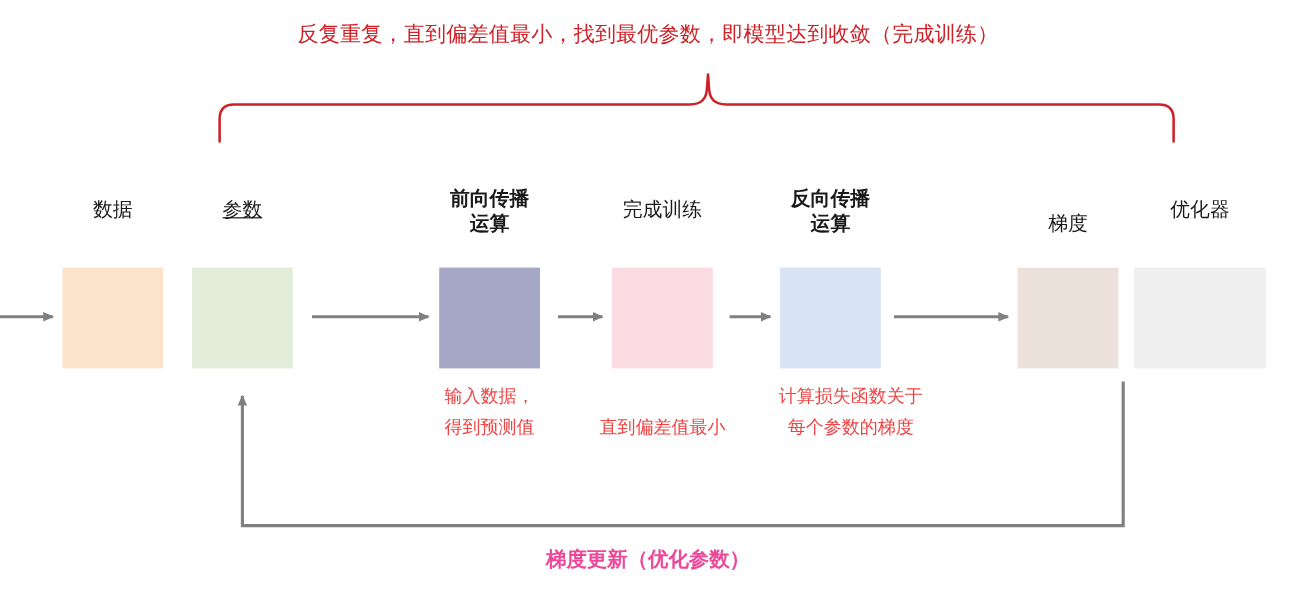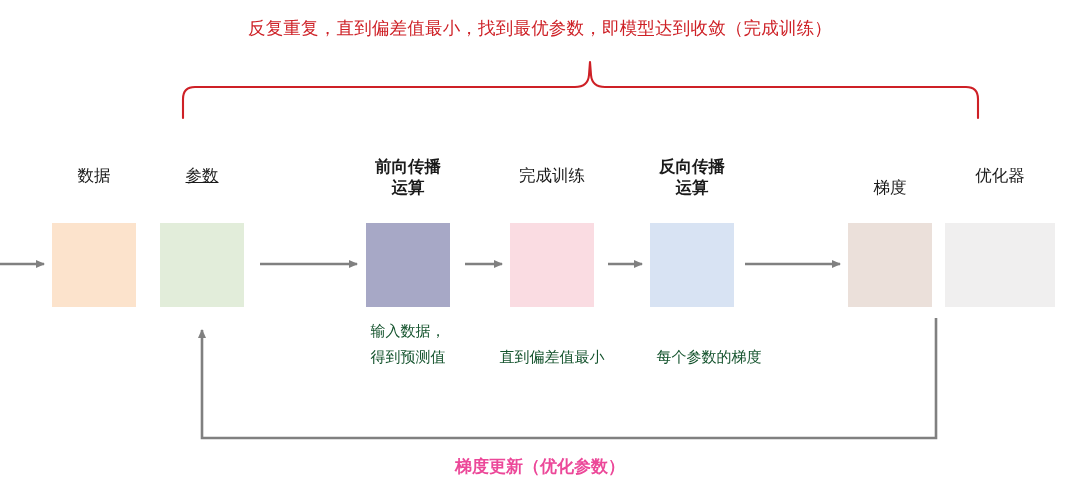--- a/index.html
+++ b/index.html
@@ -53,21 +53,21 @@
     font-size: 16.5px;
     line-height: 21px;
     white-space: nowrap;
   }
   .box-title.bold {
     font-weight: bold;
   }
   .box-note {
     position: absolute;
     text-align: center;
-    color: #14532d;
+    color: #ef4444;
     font-size: 15px;
     line-height: 26px;
     white-space: nowrap;
   }
 
   
   .bottom-label {
     position: absolute;
     left: 0;
     top: 455px;
@@ -128,20 +128,21 @@
   <div class="box-note" style="left:348px; width:120px; top:318px;">输入数据，</div>
   <div class="box-note" style="left:348px; width:120px; top:344px;">得到预测值</div>
 
   <div class="box-title" style="left:482px; width:140px; top:165px;">完成训练</div>
   <div class="box" style="left:510px; width:84px; background:#FADCE2;"></div>
   <div class="box-note" style="left:482px; width:140px; top:344px;">直到偏差值最小</div>
 
   <div class="box-title bold" style="left:629px; width:126px; top:156px;">反向传播</div>
   <div class="box-title bold" style="left:629px; width:126px; top:177px;">运算</div>
   <div class="box" style="left:650px; width:84px; background:#D8E3F3;"></div>
+  <div class="box-note" style="left:624px; width:170px; top:318px;">计算损失函数关于</div>
   <div class="box-note" style="left:624px; width:170px; top:344px;">每个参数的梯度</div>
 
   <div class="box-title" style="left:848px; width:84px; top:165px;margin-top:12px;">梯度</div>
   <div class="box" style="left:848px; width:84px; background:#EBE0DA;"></div>
 
   <div class="box-title" style="left:945px; width:110px; top:165px;">优化器</div>
   <div class="box" style="left:945px; width:110px; background:#F0EFEF;"></div>
 
   <div class="bottom-label">梯度更新（优化参数）</div>
 

